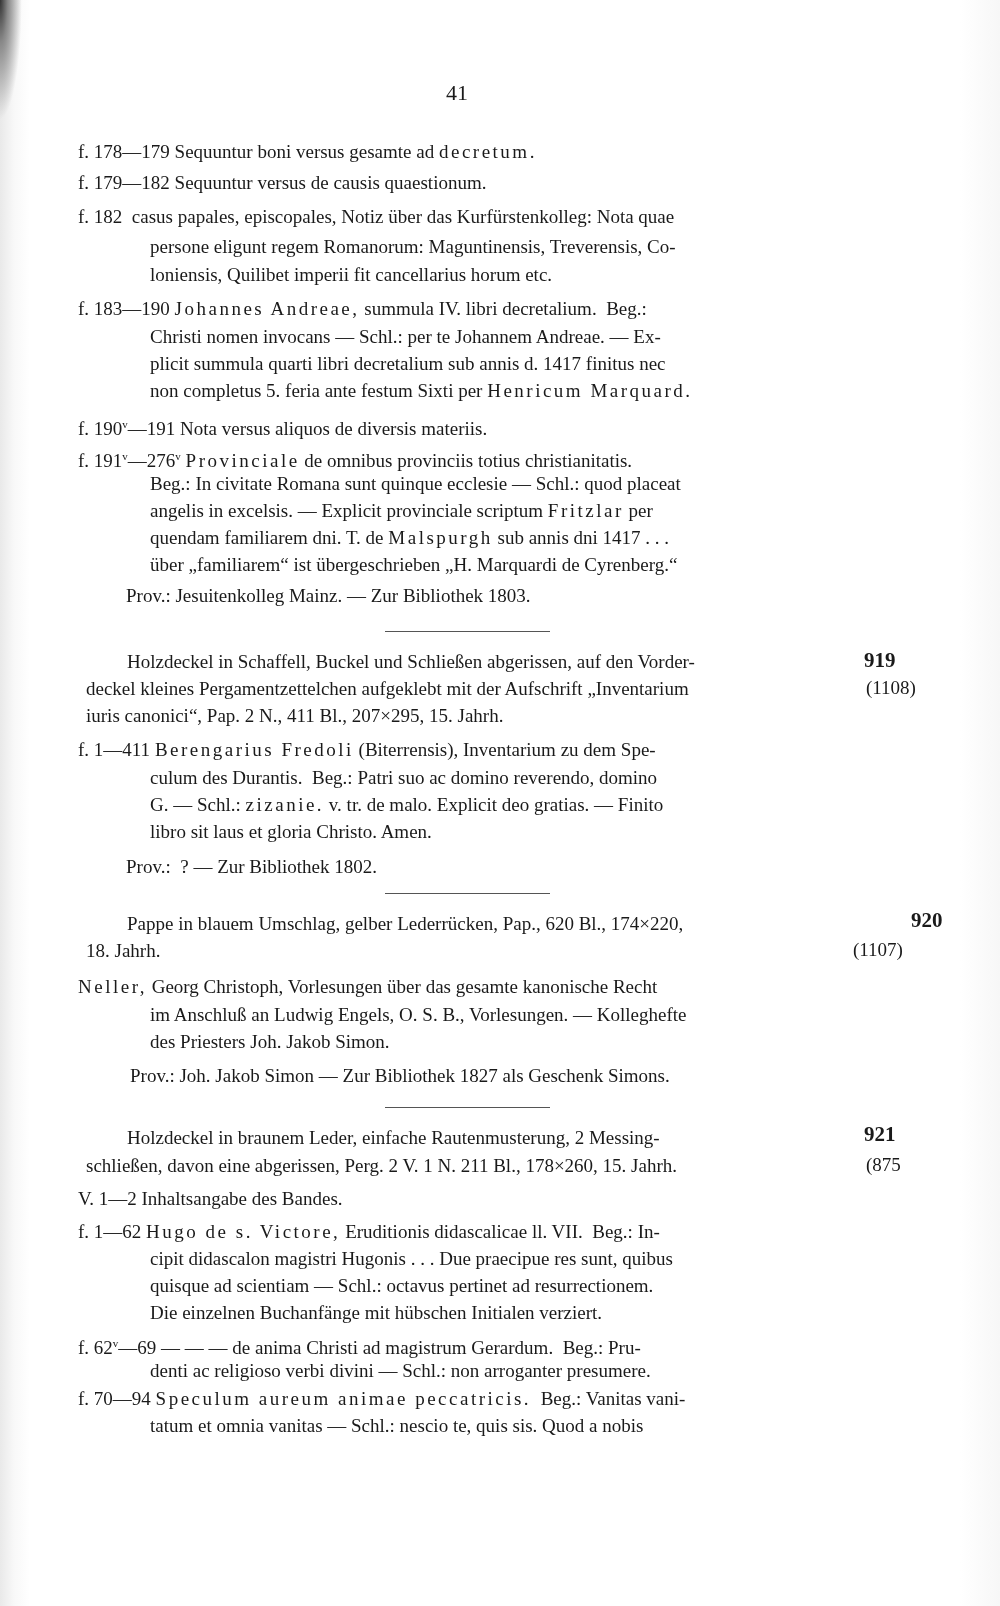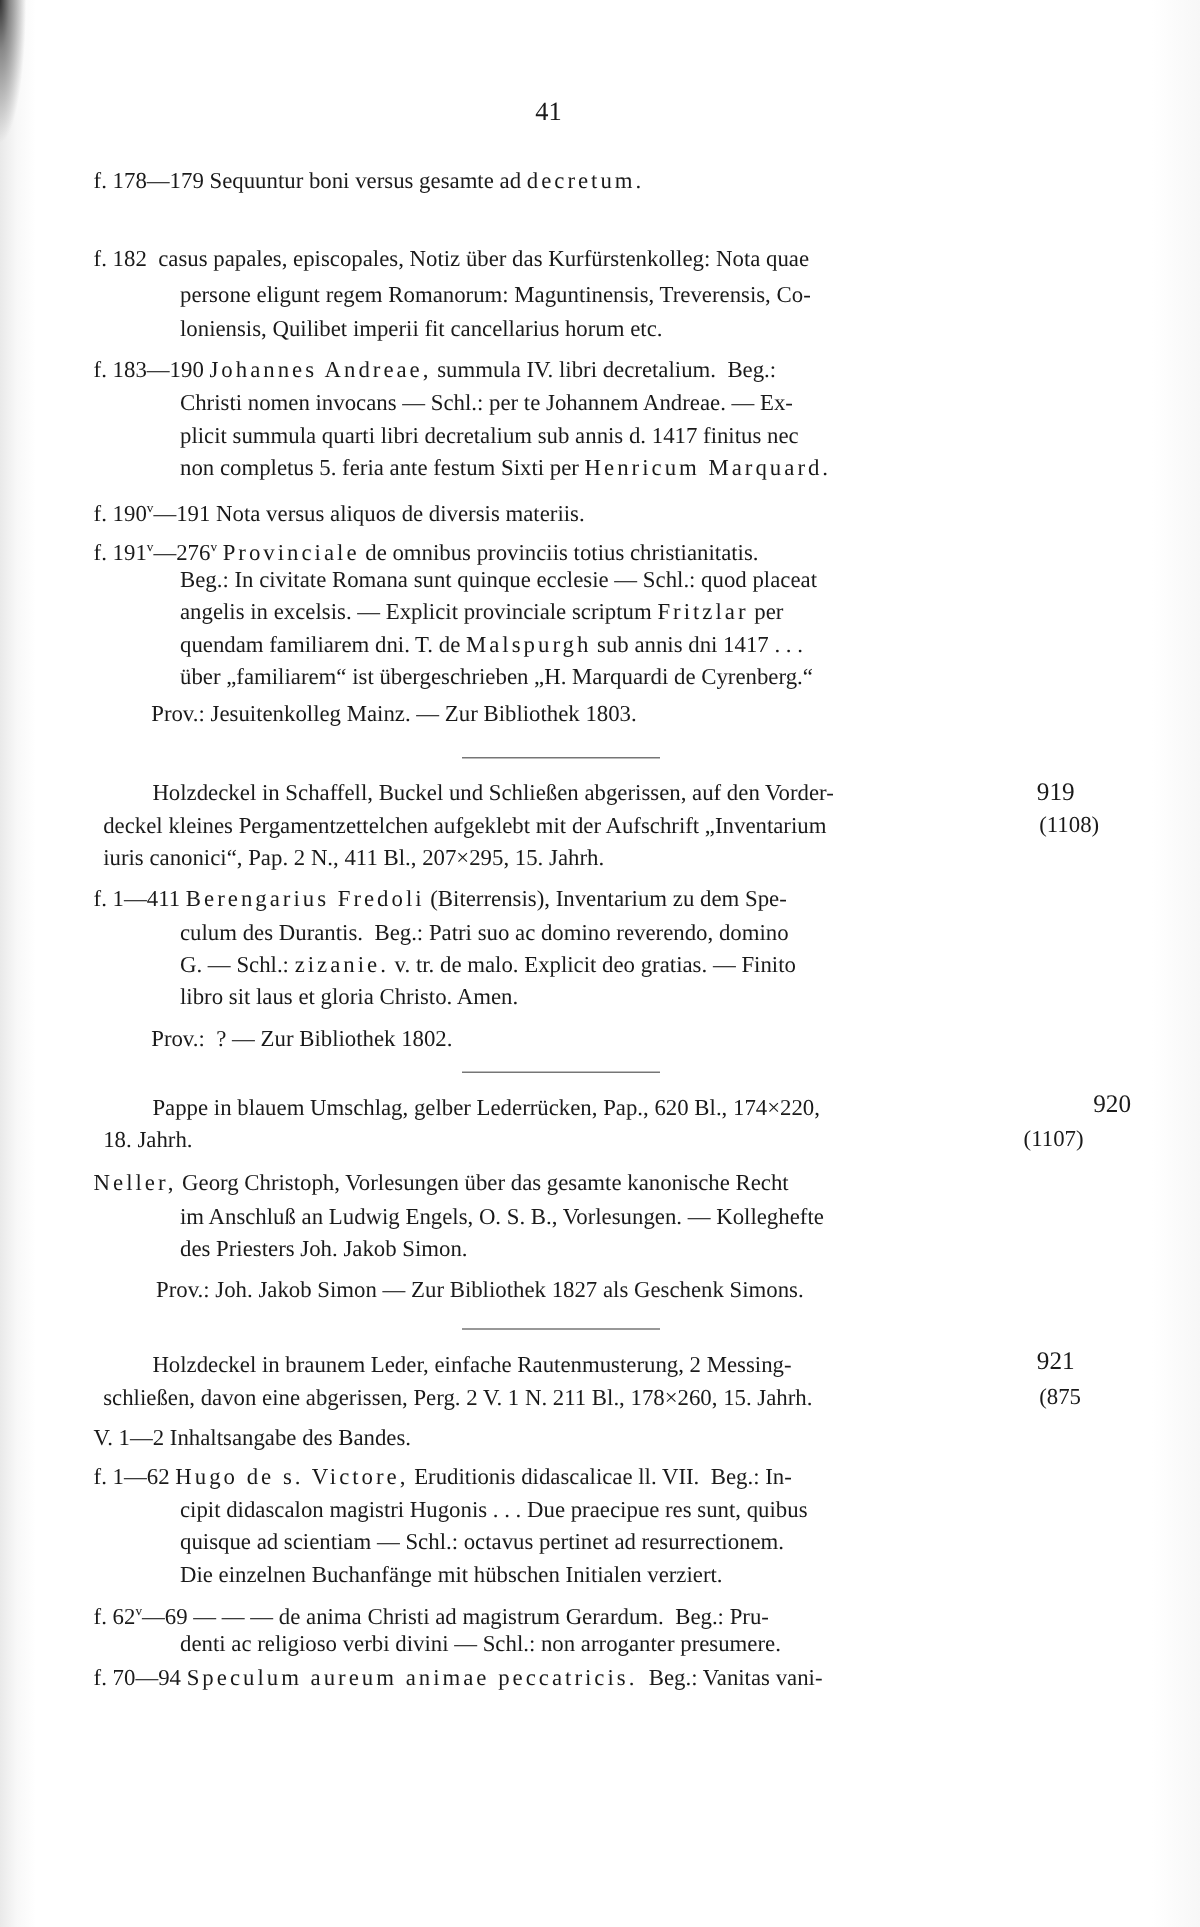--- a/index.html
+++ b/index.html
@@ -37,21 +37,21 @@
     line-height: 24px;
     white-space: nowrap;
     transform-origin: left top;
   }
   .it { }
   .sp { letter-spacing: 2.5px; }
   .sup { font-size: 11px; vertical-align: super; }
   .bold-num {
     position: absolute;
     font-family: "Liberation Serif", serif;
-    font-weight: normal;
+    font-weight: bold;
     font-size: 21px;
   }
   .shelf {
     position: absolute;
     font-family: "Liberation Serif", serif;
     font-size: 19px;
   }
   .rule {
     position: absolute;
     height: 1px;
@@ -63,20 +63,24 @@
 
 <div class="page">
   <div class="gutter-shadow"></div>
 
   <div class="page-number">41</div>
 
   <div class="line" style="left:78px;top:140px;">
     <span>f. 178—179</span>
     <span>Sequuntur boni versus gesamte ad</span>
     <span class="sp">decretum.</span>
+  </div>
+  <div class="line" style="left:78px;top:171px;">
+    <span>f. 179—182</span>
+    <span>Sequuntur versus de causis quaestionum.</span>
   </div>
   <div class="line" style="left:78px;top:205px;">
     <span>f. 182</span>&nbsp;
     <span>casus papales, episcopales,</span>
     <span class="it">Notiz über das Kurfürstenkolleg:</span>
     <span>Nota quae</span>
   </div>
   <div class="line" style="left:150px;top:263px;">loniensis, Quilibet imperii fit cancellarius horum etc.</div>
   <div class="line" style="left:150px;top:235px;">persone eligunt regem Romanorum: Maguntinensis, Treverensis, Co-</div>
 
@@ -229,13 +233,18 @@
     <span class="it">Schl.:</span>
     <span>non arroganter presumere.</span>
   </div>
 
   <div class="line" style="left:78px;top:1387px;">
     <span>f. 70—94</span>
     <span class="sp">Speculum aureum animae peccatricis.</span>
     &nbsp;<span class="it">Beg.:</span>
     <span>Vanitas vani-</span>
   </div>
+  <div class="line" style="left:150px;top:1414px;">
+    <span>tatum et omnia vanitas —</span>
+    <span class="it">Schl.:</span>
+    <span>nescio te, quis sis. Quod a nobis</span>
+  </div>
 </div>
 
 </body></html>

